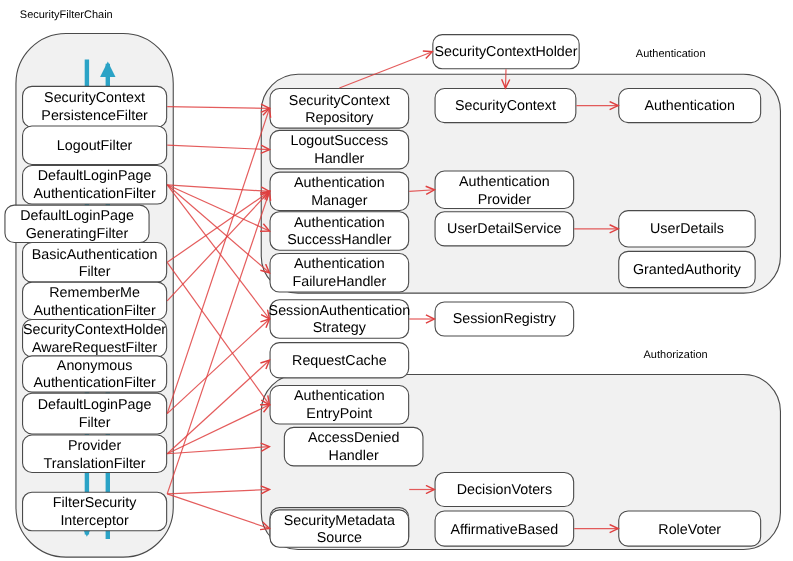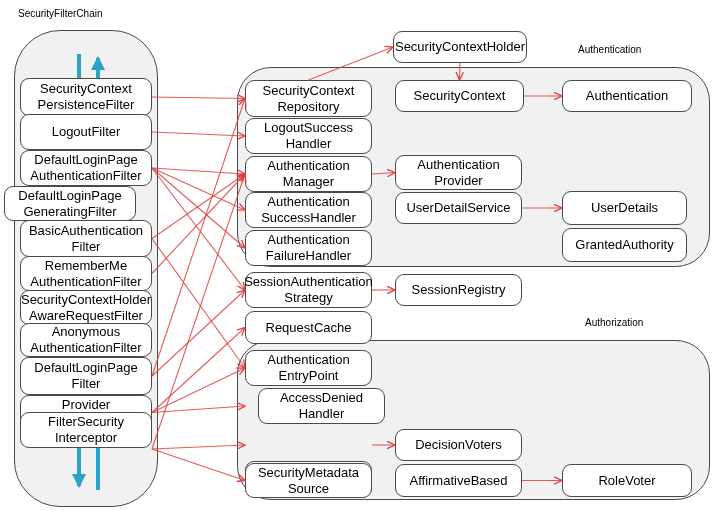--- a/index.html
+++ b/index.html
@@ -53,21 +53,21 @@
   <div class="node" style="left:20px;top:256px;width:128px;height:31px;">RememberMe
 AuthenticationFilter</div>
   <div class="node" style="left:20px;top:290px;width:128px;height:31px;">SecurityContextHolder
 AwareRequestFilter</div>
   <div class="node" style="left:20px;top:323px;width:128px;height:30px;">Anonymous
 AuthenticationFilter</div>
   <div class="node" style="left:20px;top:357px;width:128px;height:34px;">DefaultLoginPage
 Filter</div>
   <div class="node" style="left:20px;top:395px;width:128px;height:31px;">Provider
 TranslationFilter</div>
-  <div class="node" style="left:20px;top:412px;width:128px;height:32px;">FilterSecurity
+  <div class="node" style="left:20px;top:447px;width:128px;height:32px;">FilterSecurity
 Interceptor</div>
 
   <div class="node" style="left:393px;top:31px;width:130px;height:28px;">SecurityContextHolder</div>
 
   <div class="node" style="left:245px;top:80px;width:123px;height:33px;">SecurityContext
 Repository</div>
   <div class="node" style="left:245px;top:118px;width:123px;height:32px;">LogoutSuccess
 Handler</div>
   <div class="node" style="left:245px;top:156px;width:123px;height:32px;">Authentication
 Manager</div>

